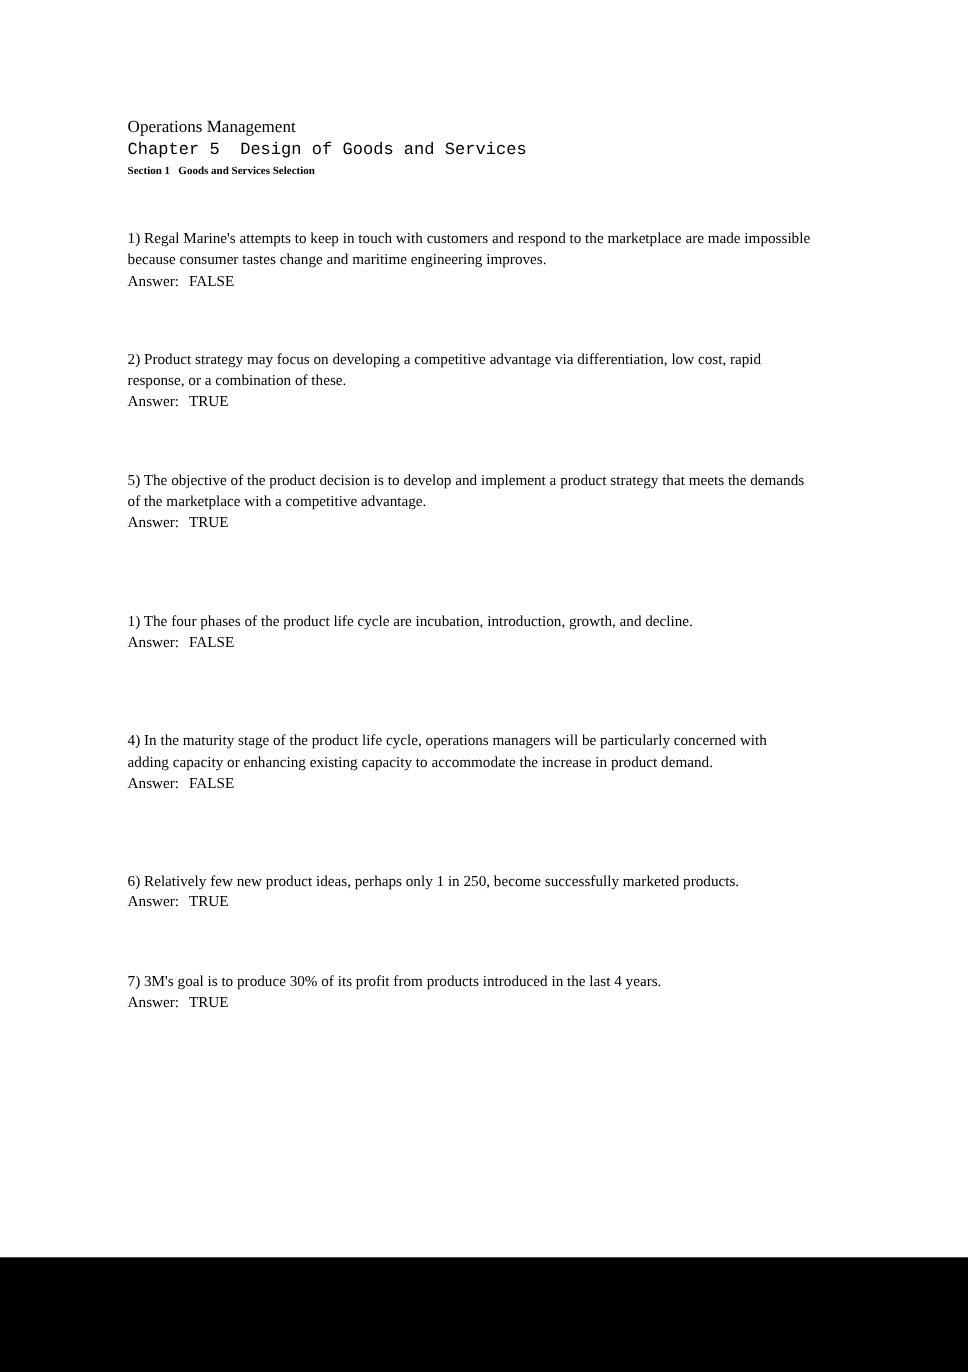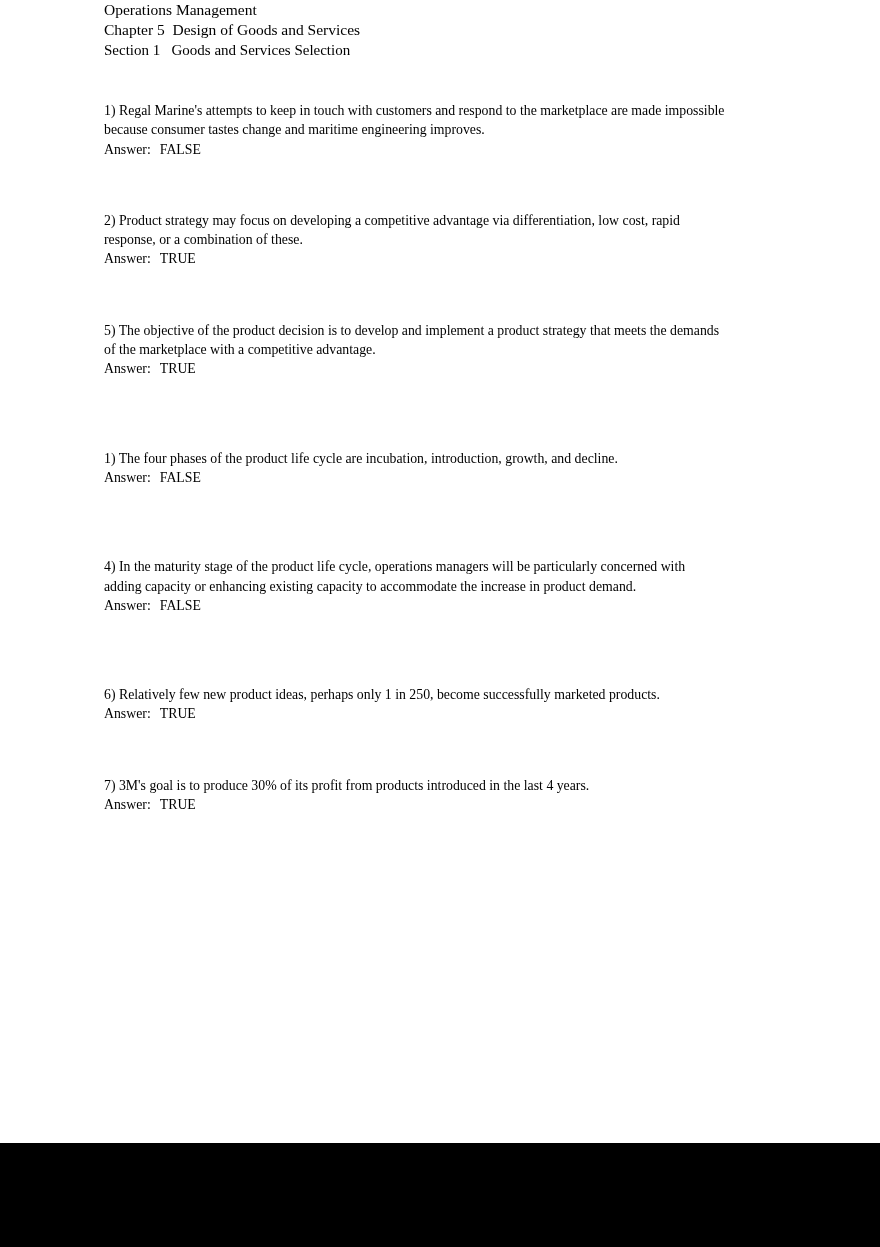--- a/index.html
+++ b/index.html
@@ -12,28 +12,29 @@
     width: 880px;
     height: 1247px;
     position: relative;
     font-family: "Liberation Serif", serif;
     color: #000000;
     overflow: hidden;
   }
   .page-content {
     position: absolute;
     top: 0;
-    left: 104px;
+    left: 116px;
     width: 622px;
+    padding-top: 106px;
   }
   .page-content p { margin: 0; white-space: pre-wrap; }
 
   .h-course  { font-size: 15.5px; line-height: 20px; }
-  .h-chapter { font-size: 15.5px; line-height: 20px; margin-top: 7px; }
-  .h-section { font-size: 15px; line-height: 20px; margin-top: 23px; }
+  .h-chapter { font-size: 15.5px; line-height: 20px; margin-top: 7px; font-family: Liberation Mono, monospace; }
+  .h-section { font-size: 10px; line-height: 20px; margin-top: 23px; font-weight: bold; }
 
   .questions { margin-top: 41px; }
   .question {
     font-size: 13.8px;
     line-height: 19.3px;
   }
   .q-gap-sm { margin-bottom: 52px; }
   .q-gap-lg { margin-bottom: 70px; }
 
   .answer-value { margin-left: 9px; }

